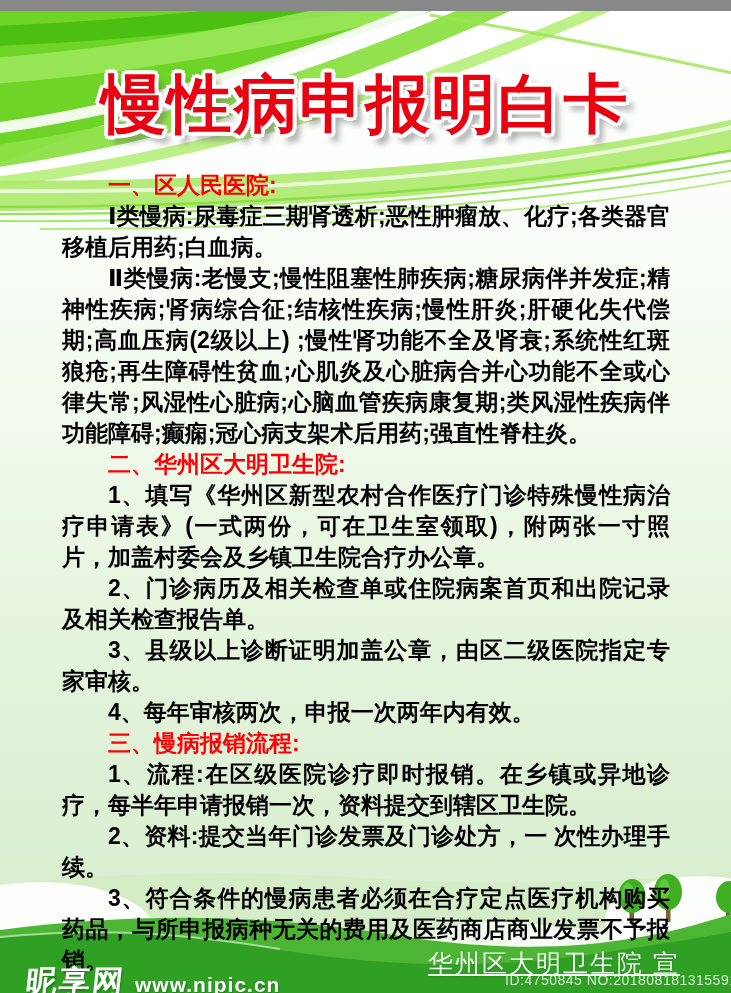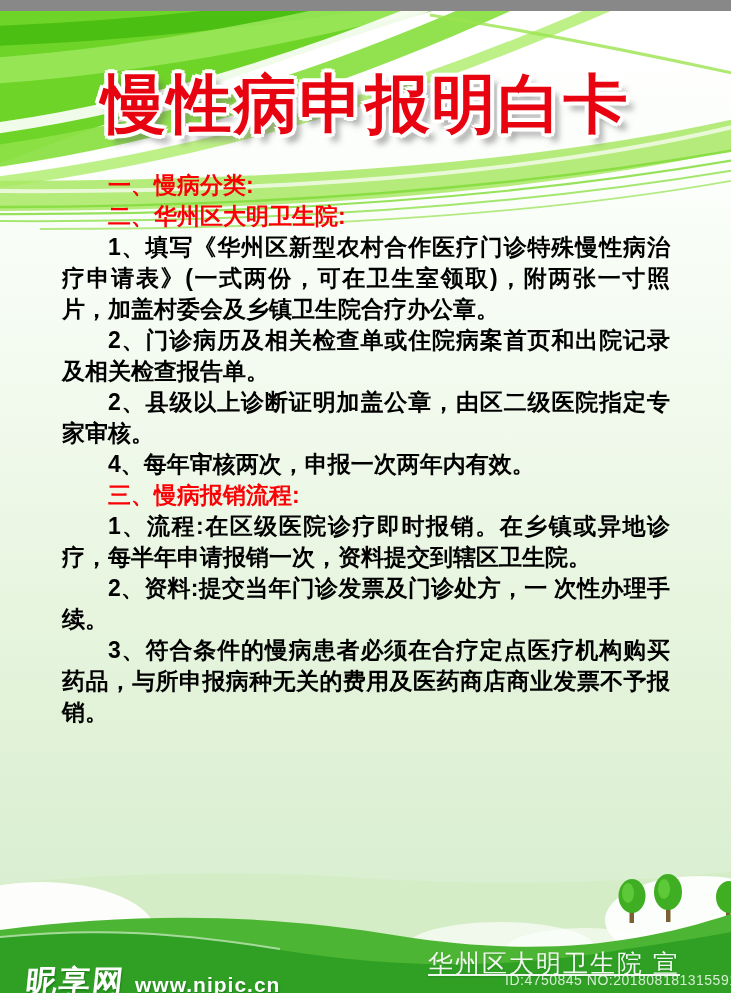--- a/index.html
+++ b/index.html
@@ -60,26 +60,28 @@
     <path d="M-10,180 C250,182 530,166 741,114" stroke="#ffffff" stroke-width="4" fill="none" opacity="0.7"></path>
     <path d="M-10,196 C245,196 505,180 741,138" stroke="#84dd3e" stroke-width="2.4" fill="none" opacity="0.9"></path>
     <path d="M-10,203 C250,204 510,188 741,148" stroke="#84dd3e" stroke-width="2.2" fill="none" opacity="0.85"></path>
     <path d="M-10,210 C255,212 515,196 741,158" stroke="#8fe14c" stroke-width="2" fill="none" opacity="0.8"></path>
     <path d="M40,218 C300,218 545,204 741,168" stroke="#9be35a" stroke-width="1.8" fill="none" opacity="0.75"></path>
   </svg>
 
   <div class="poster-title">慢性病申报明白卡</div>
 
   <div class="content">
-    <div class="sec-heading">一、慢病分类:</div>
+    <div class="sec-heading">一、区人民医院:</div>
+    <p>Ⅰ类慢病:尿毒症三期肾透析;恶性肿瘤放、化疗;各类器官移植后用药;白血病。</p>
+    <p>Ⅱ类慢病:老慢支;慢性阻塞性肺疾病;糖尿病伴并发症;精神性疾病;肾病综合征;结核性疾病;慢性肝炎;肝硬化失代偿期;高血压病(2级以上) ;慢性肾功能不全及肾衰;系统性红斑狼疮;再生障碍性贫血;心肌炎及心脏病合并心功能不全或心律失常;风湿性心脏病;心脑血管疾病康复期;类风湿性疾病伴功能障碍;癫痫;冠心病支架术后用药;强直性脊柱炎。</p>
 
     <div class="sec-heading">二、华州区大明卫生院:</div>
     <p>1、填写《华州区新型农村合作医疗门诊特殊慢性病治疗申请表》(一式两份，可在卫生室领取)，附两张一寸照片，加盖村委会及乡镇卫生院合疗办公章。</p>
     <p>2、门诊病历及相关检查单或住院病案首页和出院记录及相关检查报告单。</p>
-    <p>2、县级以上诊断证明加盖公章，由区二级医院指定专家审核。</p>
+    <p>3、县级以上诊断证明加盖公章，由区二级医院指定专家审核。</p>
     <p>4、每年审核两次，申报一次两年内有效。</p>
 
     <div class="sec-heading">三、慢病报销流程:</div>
     <p>1、流程:在区级医院诊疗即时报销。在乡镇或异地诊疗，每半年申请报销一次，资料提交到辖区卫生院。</p>
     <p>2、资料:提交当年门诊发票及门诊处方，一 次性办理手续。</p>
     <p>3、符合条件的慢病患者必须在合疗定点医疗机构购买药品，与所申报病种无关的费用及医药商店商业发票不予报销。</p>
   </div>
 
   <svg class="footer-art" width="731" height="152" viewBox="0 0 731 152">
     <path d="M0,32 Q180,14 365,26 Q550,38 731,20 L731,152 L0,152 Z" fill="#d5edc6"></path>

